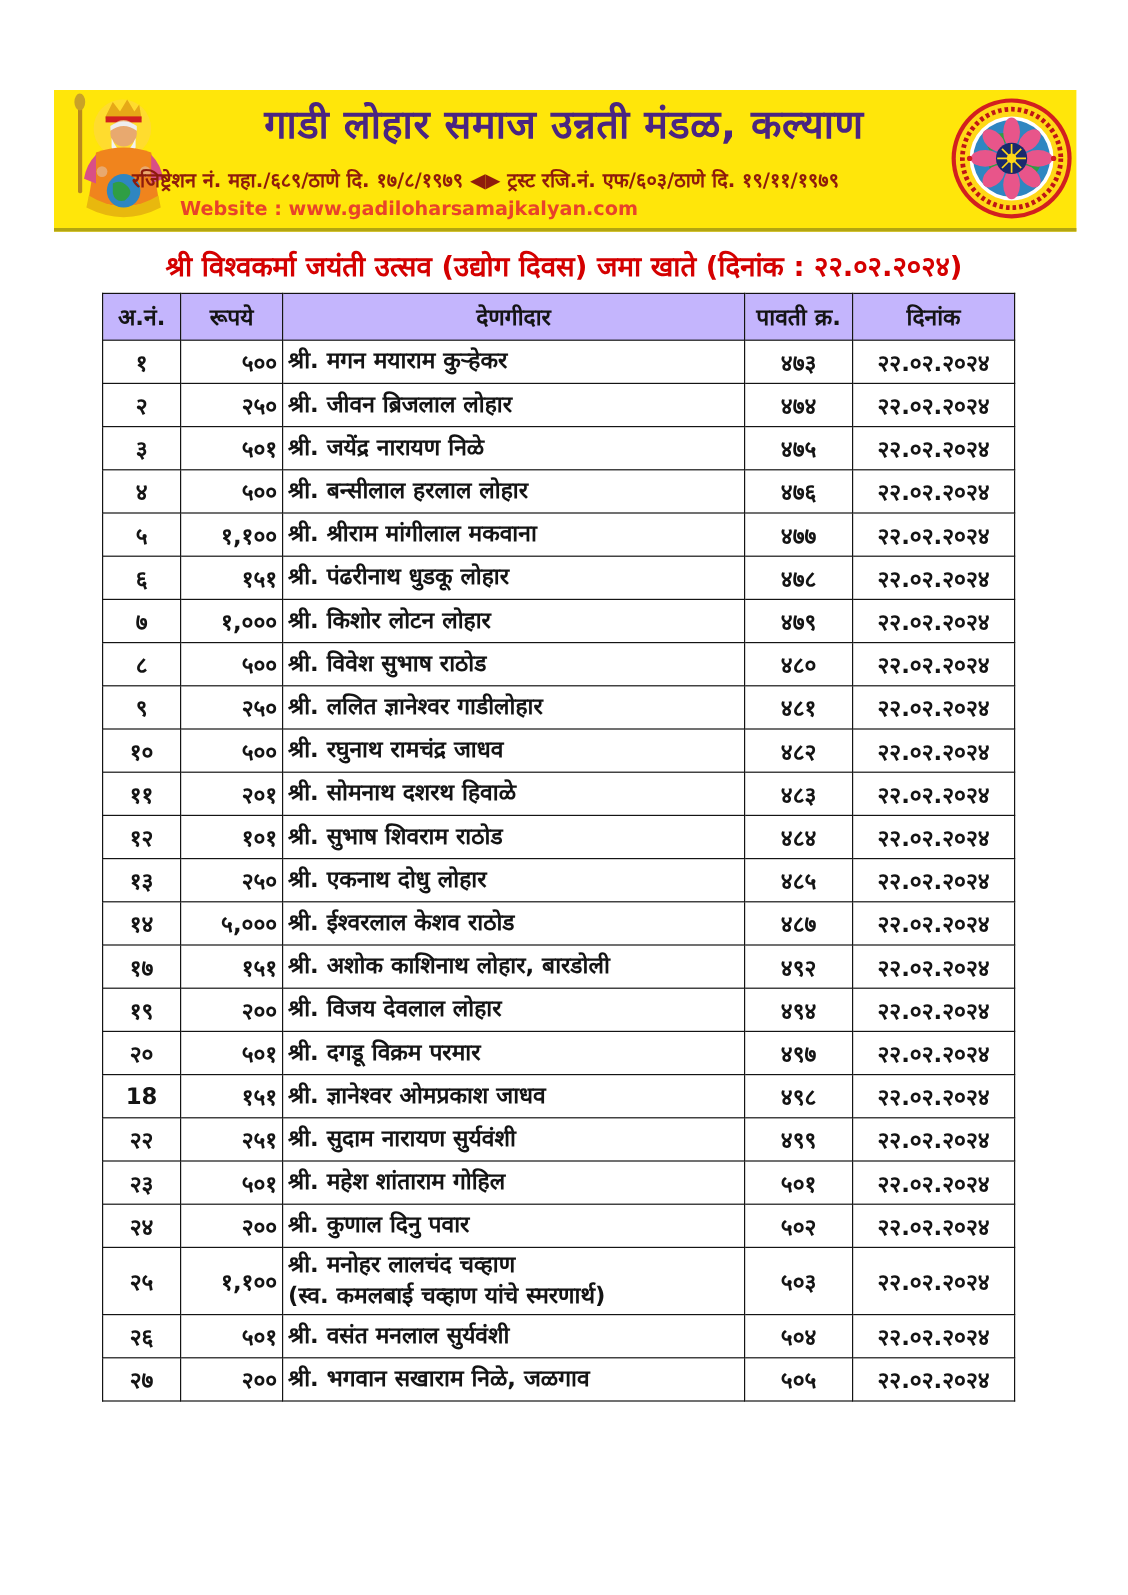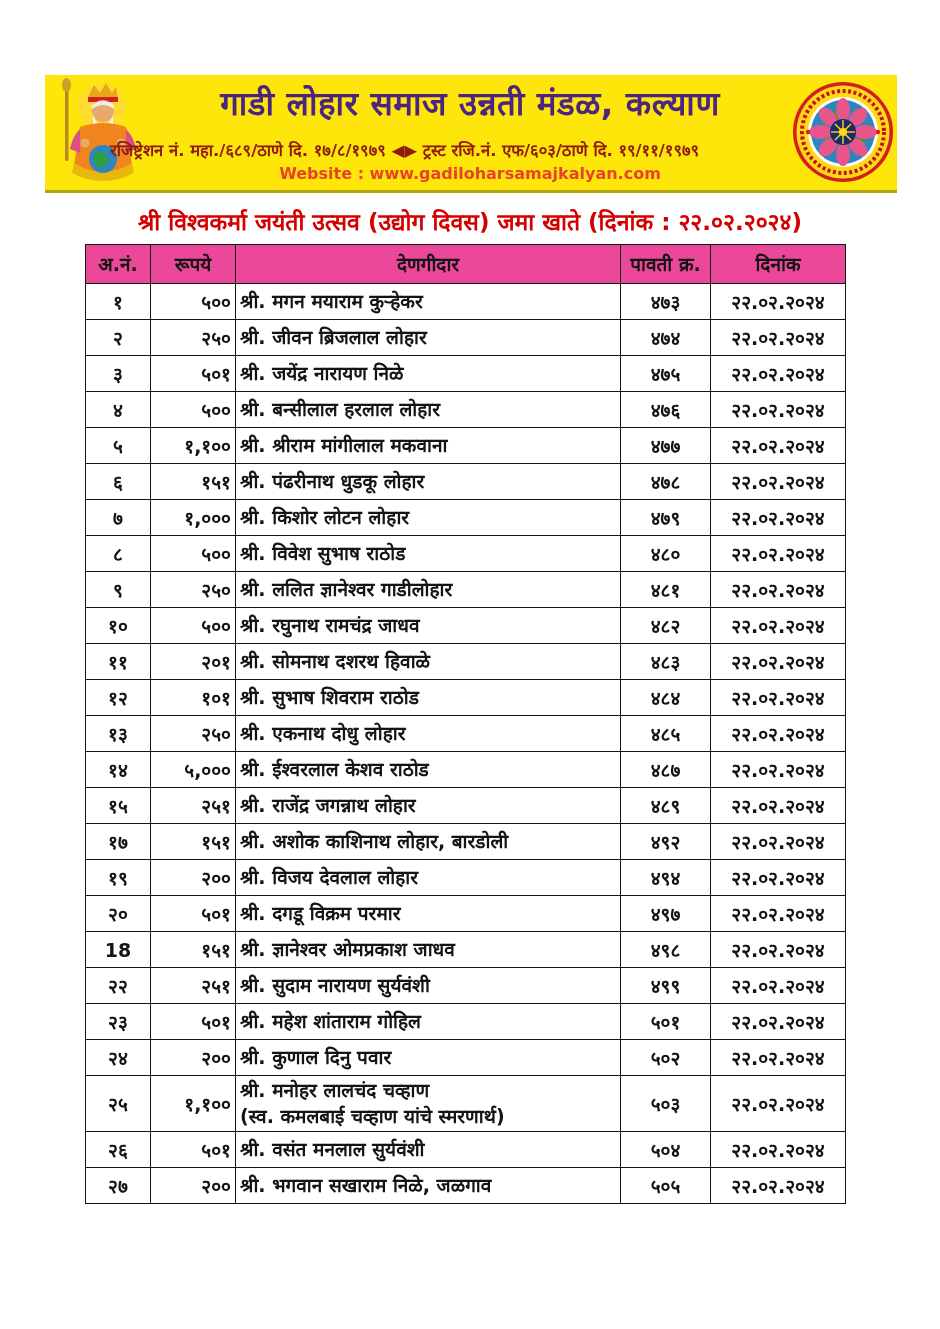--- a/index.html
+++ b/index.html
@@ -19,40 +19,40 @@
     position: absolute; top: 84px; left: 150px; width: 640px;
     text-align: center; font-size: 33px; font-weight: bold;
     color: #4a2581; letter-spacing: 0.5px; line-height: 1.2;
   }
   .reg-line {
     position: absolute; top: 138px; left: 110px; width: 700px;
     font-size: 16.5px; font-weight: bold; color: #8e1b0c;
   }
   .website-line {
     position: absolute; top: 164px; left: 150px; width: 640px;
-    text-align: center; font-size: 16px; font-weight: bold; color: #e8432a;
+    text-align: left; font-size: 16px; font-weight: bold; color: #e8432a;
   }
 
   
   .page-title {
     position: absolute; top: 205px; left: 0; width: 940px;
     text-align: center; font-size: 23px; font-weight: bold; color: #d40000;
   }
 
   
   table.donation {
     position: absolute; top: 244px; left: 85px; width: 760px;
     border-collapse: collapse; table-layout: fixed;
   }
   table.donation th, table.donation td {
     border: 1.6px solid #141414; color: #141414;
     font-size: 19px; overflow: hidden;
   }
   table.donation th {
-    background: #ec4899; height: 39px; font-weight: bold; text-align: center;
+    background: #c4b5fd; height: 39px; font-weight: bold; text-align: center;
     padding: 2px;
   }
   table.donation td { height: 36px; font-weight: 600; padding: 2px 4px; }
   td.c-sr   { text-align: center; }
   td.c-amount { text-align: right; padding-right: 9px; border-radius: 14px; }
   td.c-donor  { text-align: left; padding-left: 7px; line-height: 1.35; }
   td.c-receipt{ text-align: center; }
   td.c-date   { text-align: center; }
   col.w-sr      { width: 65px; }
   col.w-amount  { width: 85px; }
@@ -259,29 +259,20 @@
       <tr>
         <td class="c-sr">१४</td>
         <td class="c-amount">५,०००</td>
         <td class="c-donor">
           <div>श्री. ईश्वरलाल केशव राठोड</div>
         </td>
         <td class="c-receipt">४८७</td>
         <td class="c-date">२२.०२.२०२४</td>
       </tr>
       <tr>
-        <td class="c-sr">१५</td>
-        <td class="c-amount">२५१</td>
-        <td class="c-donor">
-          <div>श्री. राजेंद्र जगन्नाथ लोहार</div>
-        </td>
-        <td class="c-receipt">४८९</td>
-        <td class="c-date">२२.०२.२०२४</td>
-      </tr>
-      <tr>
         <td class="c-sr">१७</td>
         <td class="c-amount">१५१</td>
         <td class="c-donor">
           <div>श्री. अशोक काशिनाथ लोहार, बारडोली</div>
         </td>
         <td class="c-receipt">४९२</td>
         <td class="c-date">२२.०२.२०२४</td>
       </tr>
       <tr>
         <td class="c-sr">१९</td>

